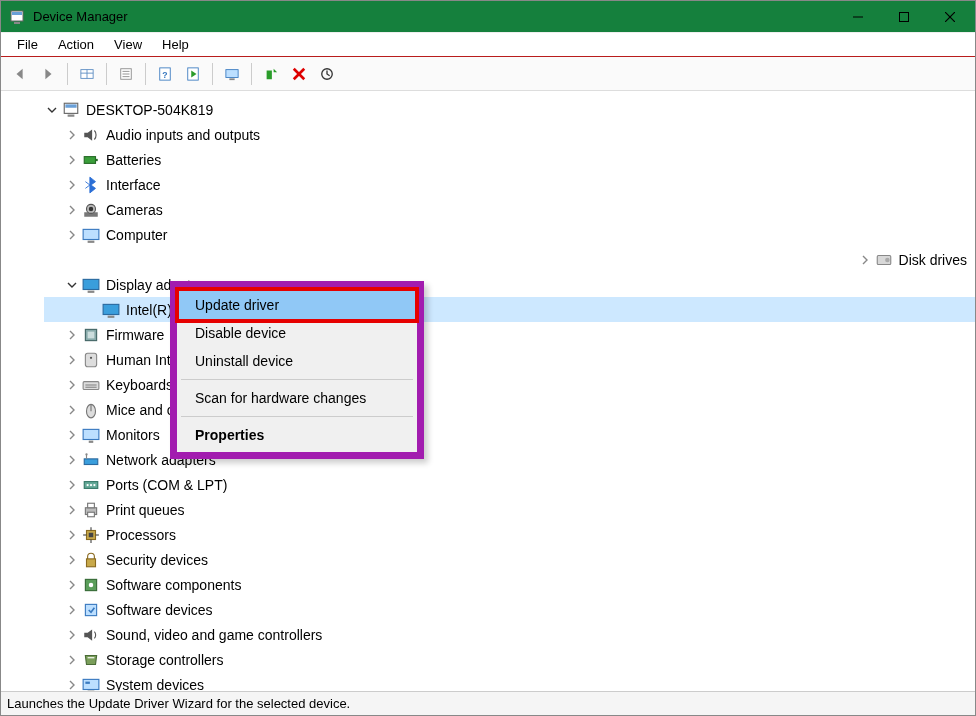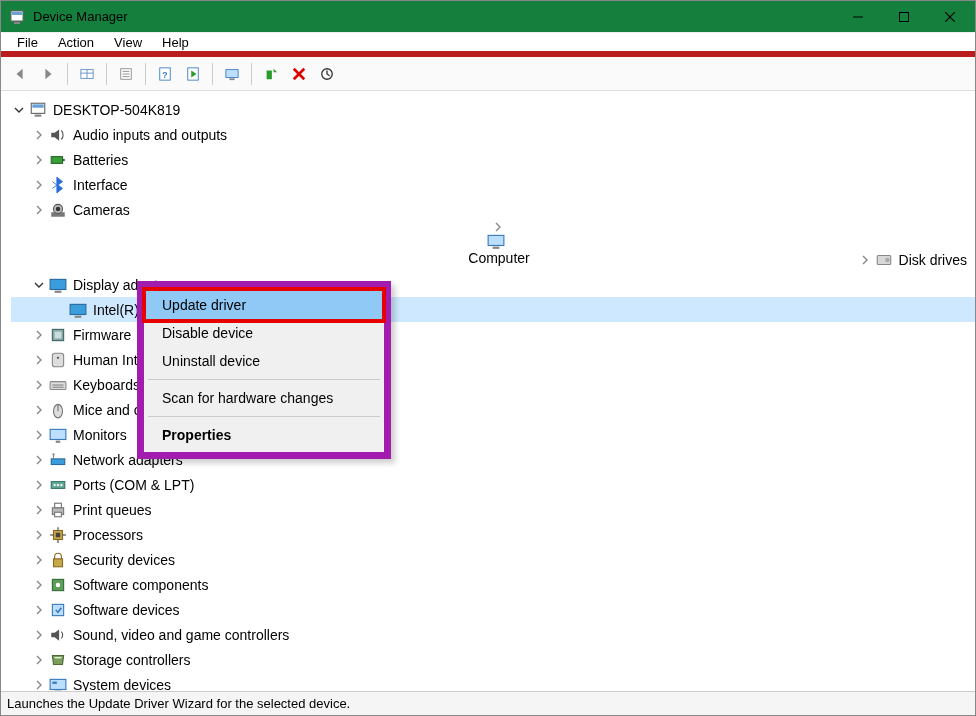--- a/index.html
+++ b/index.html
@@ -30,21 +30,21 @@
   .win-controls { display:flex; }
   .win-btn { width:46px; height:32px; display:flex; align-items:center; justify-content:center; }
   .win-btn svg { width:10px; height:10px; }
   
   .menubar {
     height: 24px;
     display:flex;
     align-items:center;
     padding: 0 6px;
     gap: 0;
-    border-bottom: 6px solid #b91c1c;
+    border-bottom: 1px solid #b91c1c;
     font-size: 13px;
   }
   .menubar .menu-item { padding: 2px 10px; }
   
   .toolbar {
     height: 34px;
     display:flex;
     align-items:center;
     padding: 0 6px;
     gap: 2px;
@@ -56,20 +56,21 @@
     display:flex; align-items:center; justify-content:center;
     border: 1px solid transparent;
   }
   .tool-sep { width:1px; height:22px; background:#ccc; margin:0 4px; }
   
   .tree-wrap {
     flex:1;
     overflow:auto;
     padding: 6px 0 6px 10px;
     position: relative;
+    margin-left: 33px;
   }
   .tree { list-style:none; margin:0; padding:0; }
   .tree li { list-style:none; }
   .row {
     display:flex; align-items:center; height:25px;
     font-size:14px;
     padding-right:8px;
     white-space:nowrap;
   }
   .expander {
@@ -300,21 +301,21 @@
                 <svg viewBox="0 0 16 16" width="18" height="18">
                   <rect x="2" y="10" width="12" height="4" fill="#777"></rect>
                   <circle cx="8" cy="7" r="4" fill="#bbb" stroke="#555"></circle>
                   <circle cx="8" cy="7" r="2" fill="#333"></circle>
                 </svg>
               </span>
               <span class="label">Cameras</span>
             </div>
           </li>
           <li>
-            <div class="row" style="padding-left: 20px; flex-direction: column;">
+            <div class="row" style="padding-left: 20px;">
               <span class="expander">
                 <svg width="10" height="10" viewBox="0 0 10 10">
                   <path d="M3 1 L7 5 L3 9" fill="none" stroke="#888" stroke-width="1.4"></path>
                 </svg>
               </span>
               <span class="dev-icon">
                 <svg viewBox="0 0 16 16" width="18" height="18">
                   <rect x="1" y="3" width="14" height="9" fill="#bcdfff" stroke="#3a7ac0"></rect>
                   <rect x="5" y="13" width="6" height="2" fill="#888"></rect>
                 </svg>

